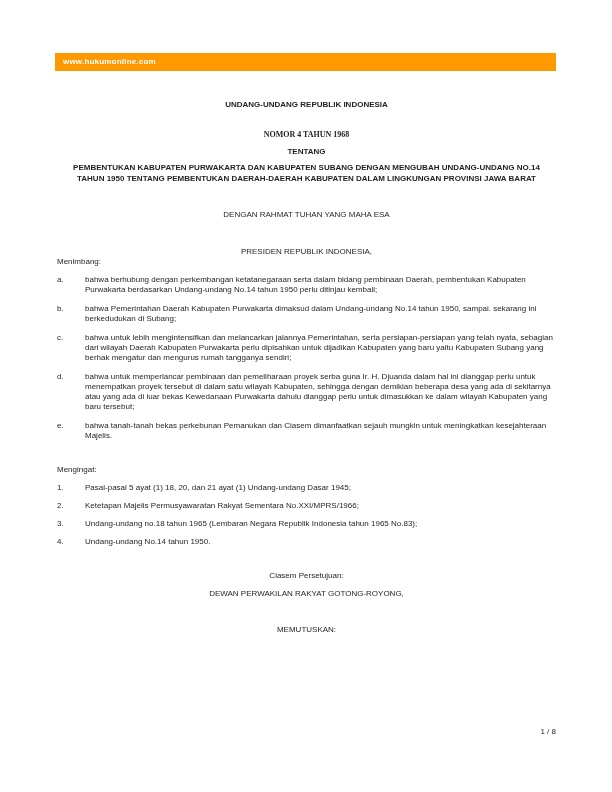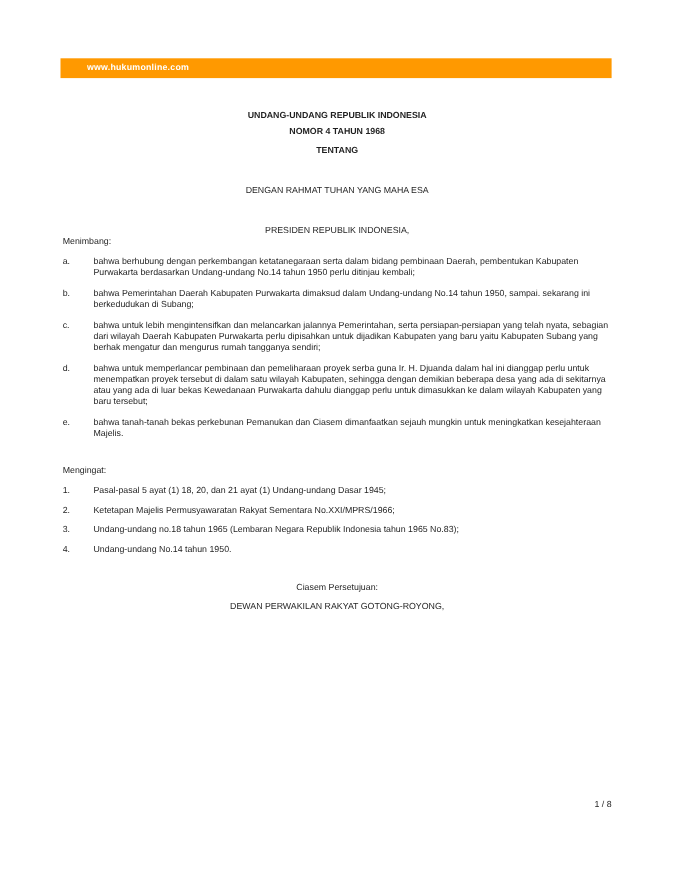--- a/index.html
+++ b/index.html
@@ -21,38 +21,38 @@
   .banner {
     position: absolute;
     left: 55px;
     top: 53px;
     width: 501px;
     height: 18px;
     background: var(--accent, #FF9900);
     display: flex;
     align-items: center;
     box-sizing: border-box;
-    padding-left: 24px;
+    padding-left: 8px;
   }
   .banner-url {
     color: var(--banner_text, #FFFFFF);
     font-weight: bold;
     font-size: 8px;
     letter-spacing: 0.2px;
   }
   .content {
     position: absolute;
     left: 57px;
     top: 100px;
     width: 499px;
   }
   .t-center { text-align: center; }
   h1, h2, p { margin: 0; font-size: 8px; font-weight: normal; }
   .title-line1 { font-weight: bold; }
-  .title-line2 { font-weight: bold; margin-top: 5px; }
+  .title-line2 { font-weight: bold; margin-top: 20px; font-family: Liberation Serif, serif; }
   .title-line3 { font-weight: bold; margin-top: 7px; }
   .subject {
     font-weight: bold;
     margin-top: 5px;
     line-height: 11px;
     padding: 0 2px;
   }
   .invocation { margin-top: 26px; }
   .issuer { margin-top: 27px; }
   .section-label { }
@@ -91,20 +91,21 @@
   </div>
 
   <div class="content">
 
     <h1 class="t-center title-line1">UNDANG-UNDANG REPUBLIK INDONESIA</h1>
 
     <h2 class="t-center title-line2">NOMOR 4 TAHUN 1968</h2>
 
     <h2 class="t-center title-line3">TENTANG</h2>
 
+    <p class="t-center subject">PEMBENTUKAN KABUPATEN PURWAKARTA DAN KABUPATEN SUBANG DENGAN MENGUBAH UNDANG-UNDANG NO.14 TAHUN 1950 TENTANG PEMBENTUKAN DAERAH-DAERAH KABUPATEN DALAM LINGKUNGAN PROVINSI JAWA BARAT</p>
 
     <p class="t-center invocation">DENGAN RAHMAT TUHAN YANG MAHA ESA</p>
 
     <p class="t-center issuer">PRESIDEN REPUBLIK INDONESIA,</p>
 
     <p class="section-label">Menimbang:</p>
 
     <div class="item-list">
       <div class="li">
         <span class="marker">a.</span>
@@ -146,18 +147,19 @@
       <div class="li">
         <span class="marker">4.</span>
         <span class="li-text">Undang-undang No.14 tahun 1950.</span>
       </div>
     </div>
 
     <p class="t-center approval-intro">Ciasem Persetujuan:</p>
 
     <p class="t-center approval-body">DEWAN PERWAKILAN RAKYAT GOTONG-ROYONG,</p>
 
+    <p class="t-center decree">MEMUTUSKAN:</p>
 
   </div>
 
   <span class="page-number">1 / 8</span>
 
 </div>
 
 </body></html>

